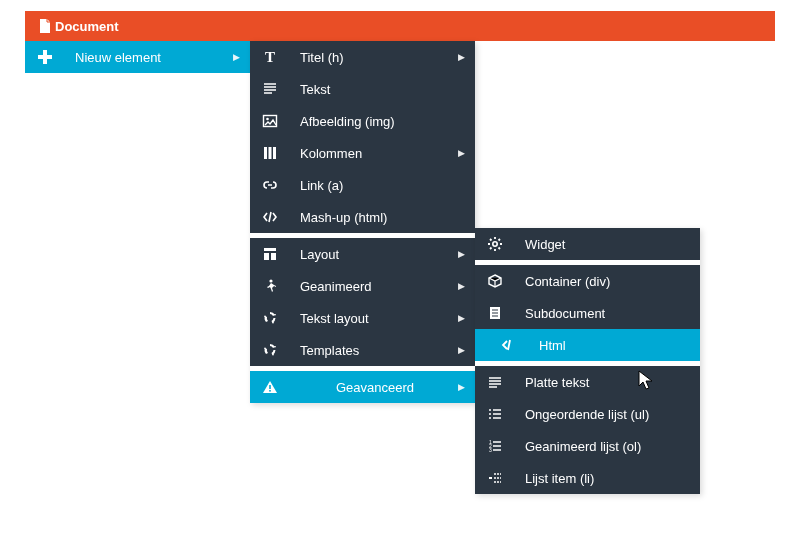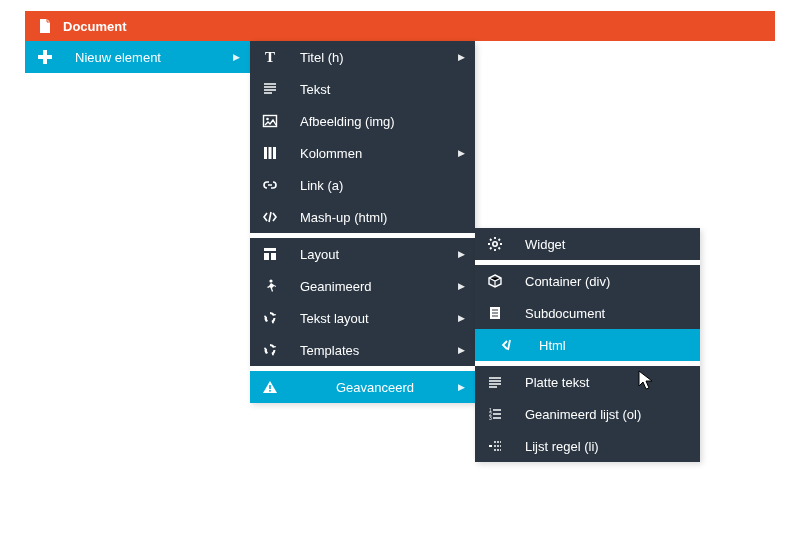--- a/index.html
+++ b/index.html
@@ -18,21 +18,21 @@
     width: 750px;
     height: 30px;
     background: #e94e26;
     color: #fff;
     display: flex;
     align-items: center;
     padding-left: 10px;
     font-weight: 600;
   }
   .topbar .ico { width: 20px; display:flex; justify-content:center; }
-  .topbar .lbl { margin-left: 8px; }
+  .topbar .lbl { }
 
   .level1 {
     position: absolute;
     left: 25px;
     top: 41px;
     width: 225px;
     background: #00a9d4;
     color:#fff;
   }
   .menu-item {
@@ -346,32 +346,40 @@
       <span class="ico">
         <svg width="16" height="16">
           <use href="#i-lines"></use>
         </svg>
       </span>
       <span class="lbl">Platte tekst</span>
     </div>
     <div class="menu-item">
       <span class="ico">
         <svg width="16" height="16">
+          <use href="#i-ul"></use>
+        </svg>
+      </span>
+      <span class="lbl">Ongeordende lijst (ul)</span>
+    </div>
+    <div class="menu-item">
+      <span class="ico">
+        <svg width="16" height="16">
           <use href="#i-ol"></use>
         </svg>
       </span>
       <span class="lbl">Geanimeerd lijst (ol)</span>
     </div>
     <div class="menu-item">
       <span class="ico">
         <svg width="16" height="16">
           <use href="#i-li"></use>
         </svg>
       </span>
-      <span class="lbl">Lijst regel (li)</span>
+      <span class="lbl">Lijst item (li)</span>
     </div>
   </div>
 
 <div class="cursor">
   <svg width="18" height="22">
     <path d="M1 1l0 15 4-4 3 7 3-1-3-7 6 0z" fill="#fff" stroke="#000" stroke-width="1"></path>
   </svg>
 </div>
 
 </body></html>

